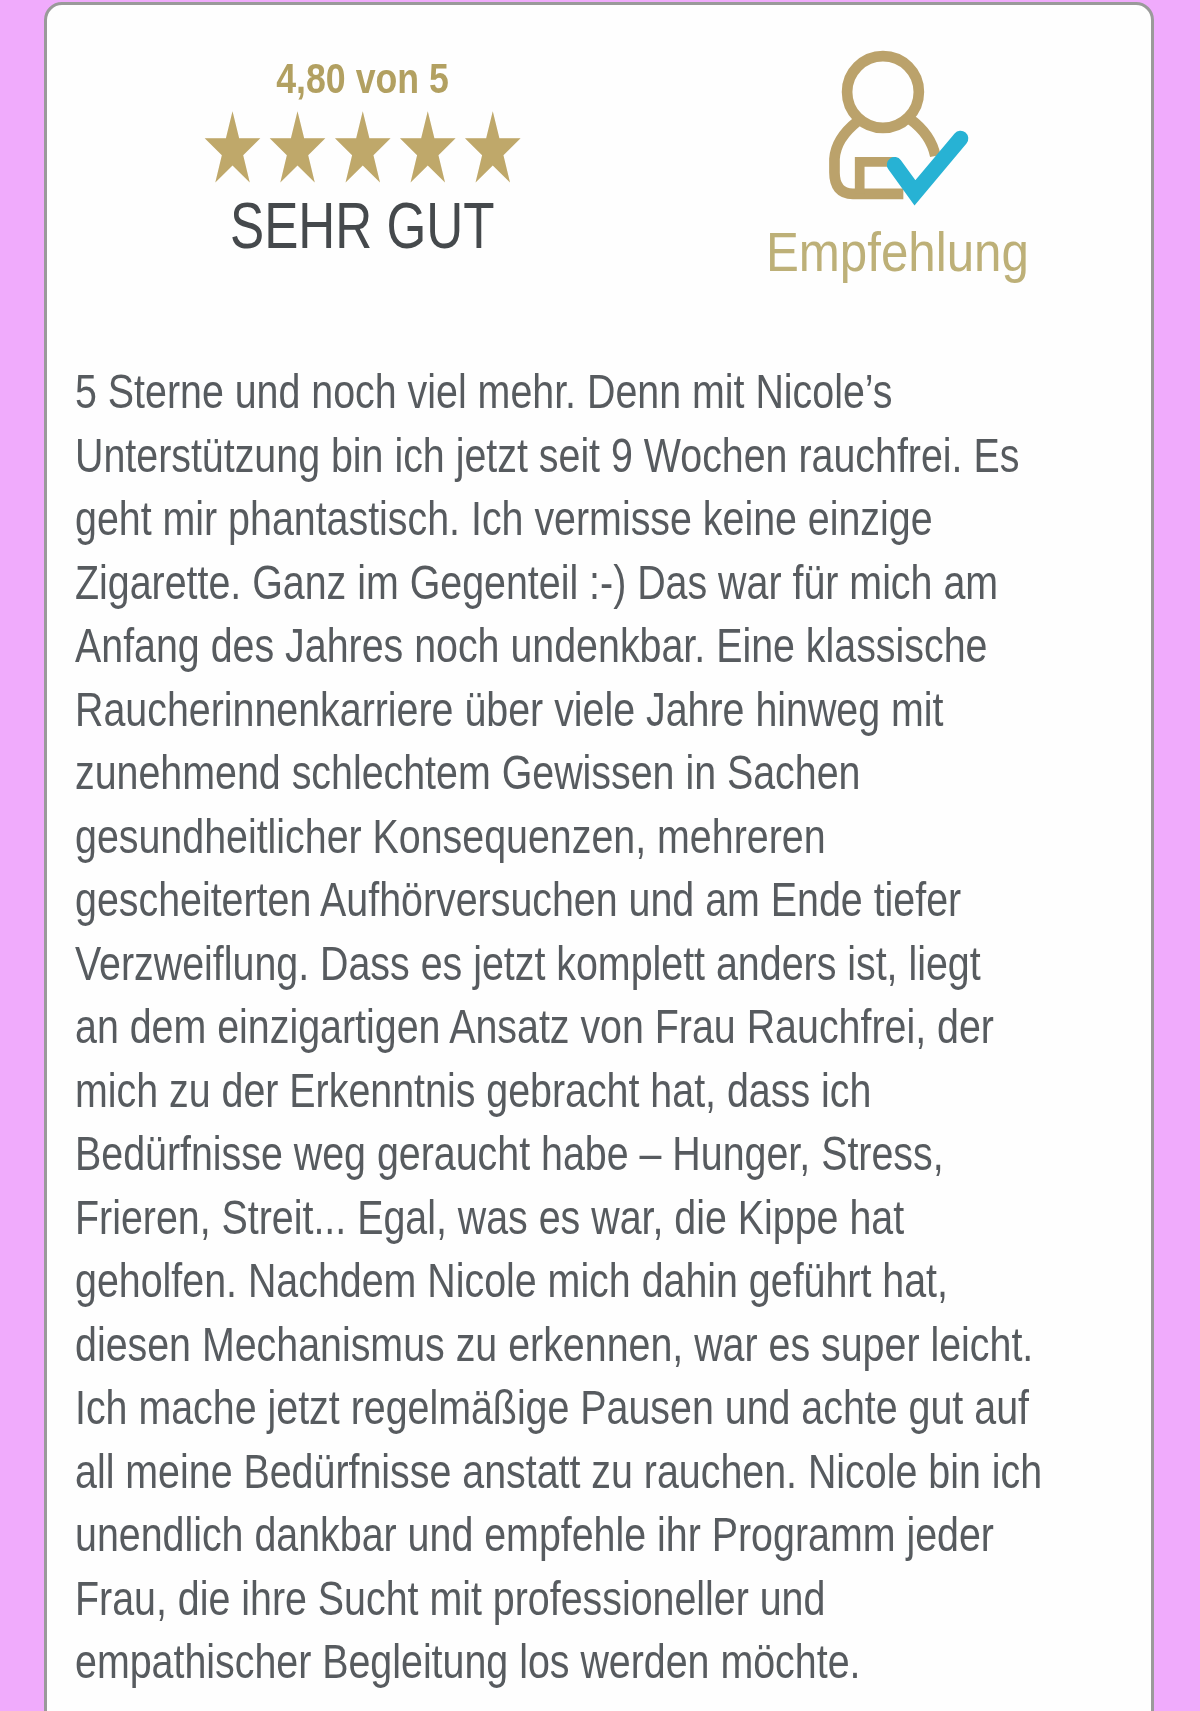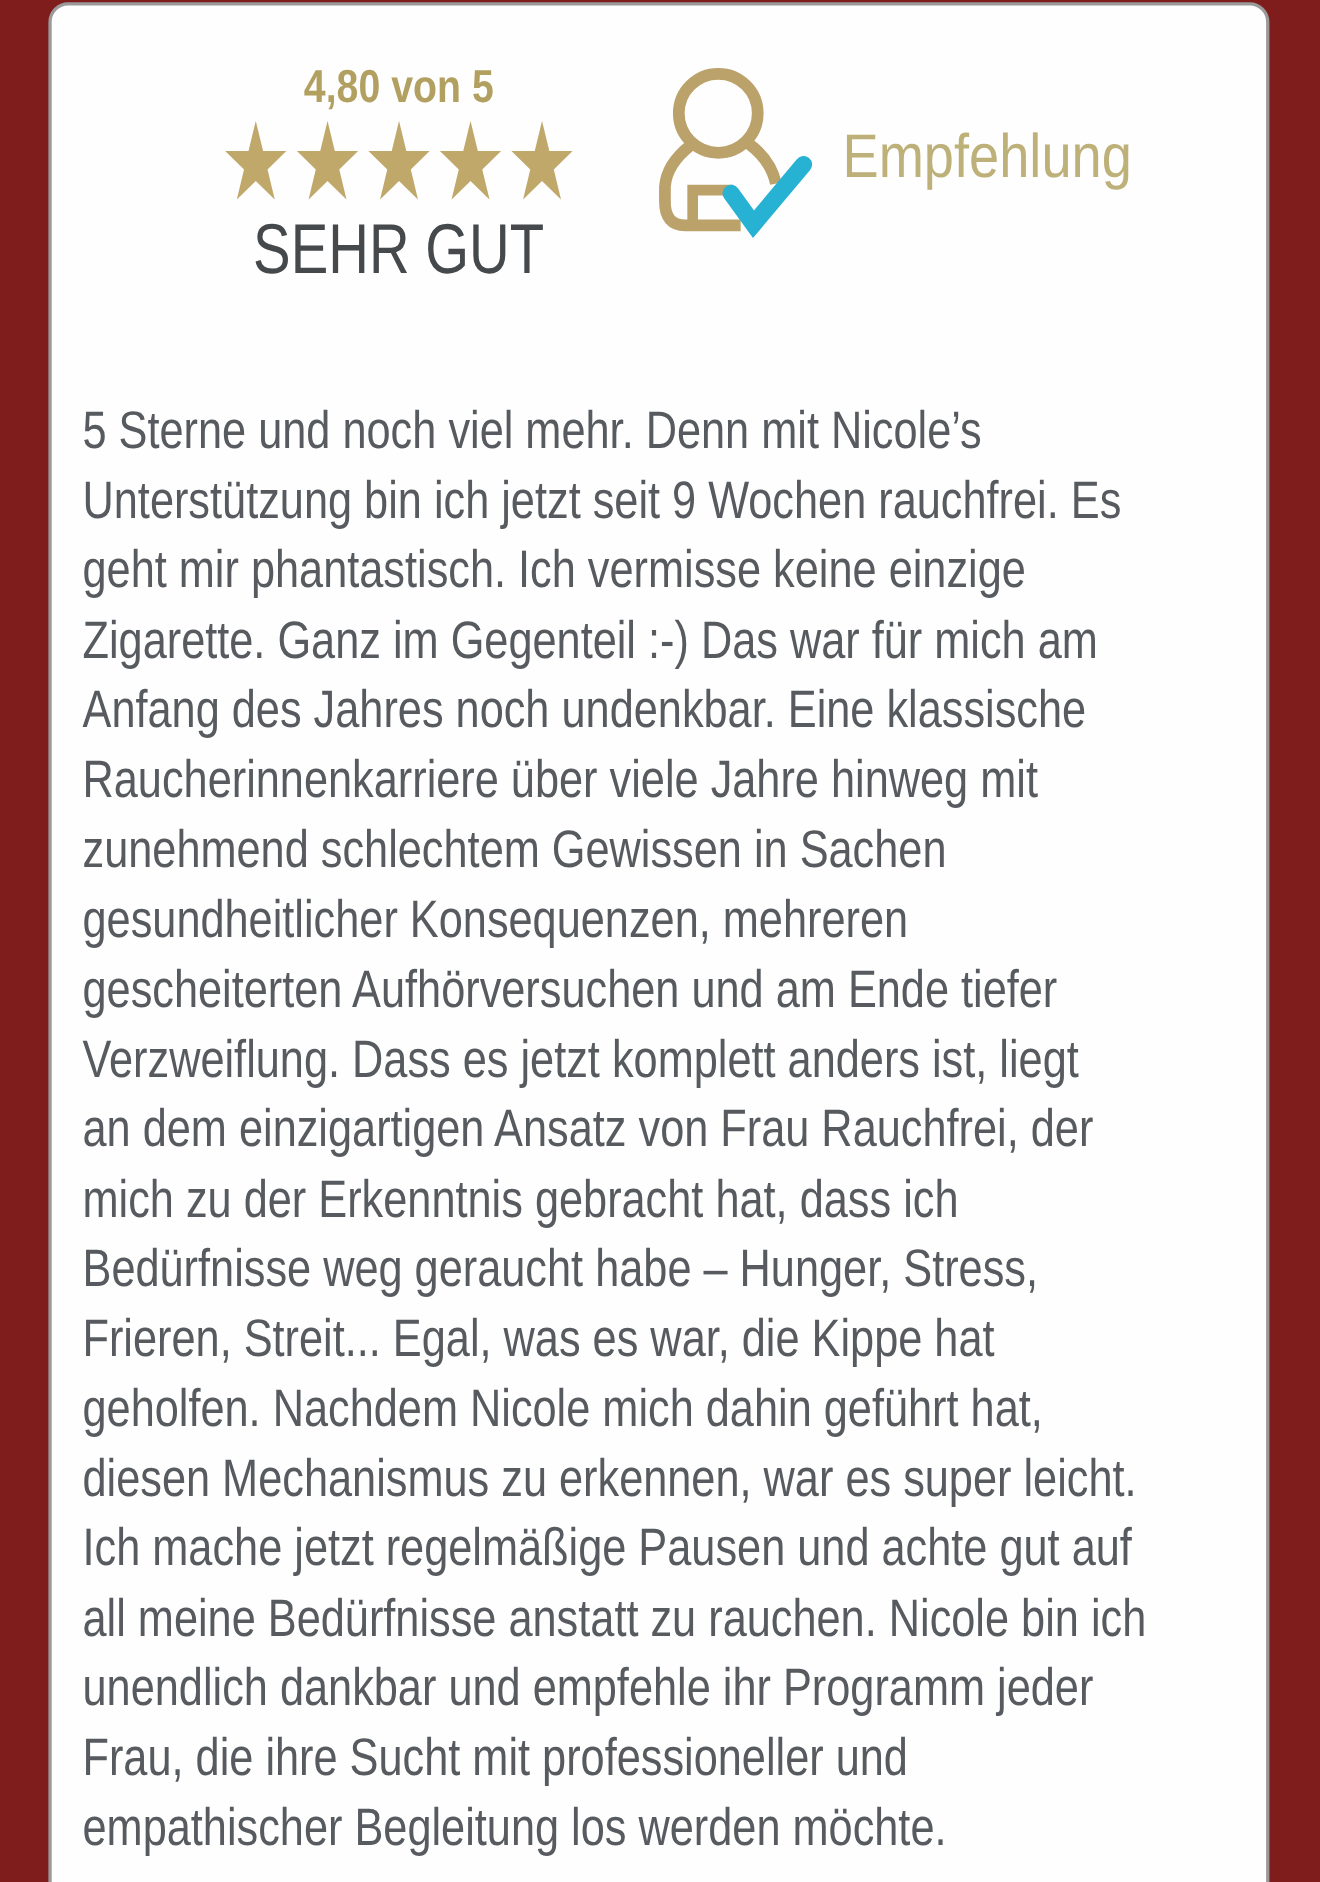--- a/index.html
+++ b/index.html
@@ -2,21 +2,21 @@
 <html style="--gold-score: #b2a061; --star-gold: #bfa86a; --icon-gold: #bba26b; --badge-gold: #bdb078; --check-teal: #27b2d4; --verdict-gray: #45494c; --body-gray: #575b5f; --border-gray: #9a9a9a;"><head>
 <meta charset="utf-8">
 <style>
   * { margin: 0; padding: 0; box-sizing: border-box; }
   html, body {
     width: 1200px; height: 1711px;
     background: #ffffff;
     font-family: "Liberation Sans", "DejaVu Sans", sans-serif;
     overflow: hidden;
   }
-  .page { position: relative; width: 1200px; height: 1711px; background: #7f1d1d; }
+  .page { position: relative; width: 1200px; height: 1711px; background: #f0abfc; }
 
   .card {
     position: absolute;
     left: 44px; top: 2px;
     width: 1110px; height: 1780px;
     background: #fefefe;
     border: 3px solid var(--border-gray, #9a9a9a);
     border-radius: 18px;
   }
 
@@ -61,22 +61,23 @@
     font-weight: 400;
     line-height: 62px;
     margin-top: 4px;
     transform: scaleX(0.80);
     transform-origin: 50% 50%;
     white-space: nowrap;
   }
 
   .badge-col {
     display: flex;
+    flex-direction: column;
     align-items: center;
-    padding-top: 46px;
+    padding-top: 35px;
     min-width: 270px;
   }
   .person-icon { display: block; }
   .st-gold { stroke: var(--icon-gold, #bba26b); fill: none; }
   .st-teal { stroke: var(--check-teal, #27b2d4); fill: none; }
   .badge-label {
     color: var(--badge-gold, #bdb078);
     font-size: 56px;
     font-weight: 400;
     line-height: 60px;

